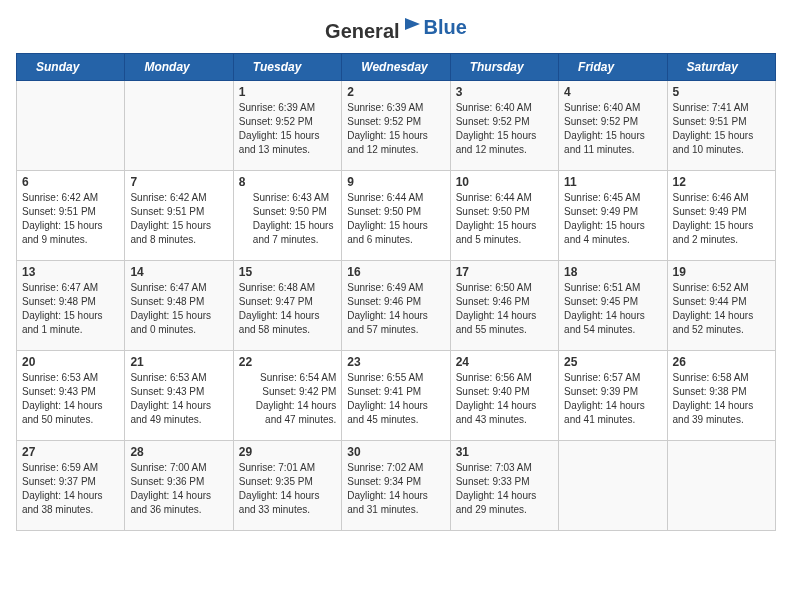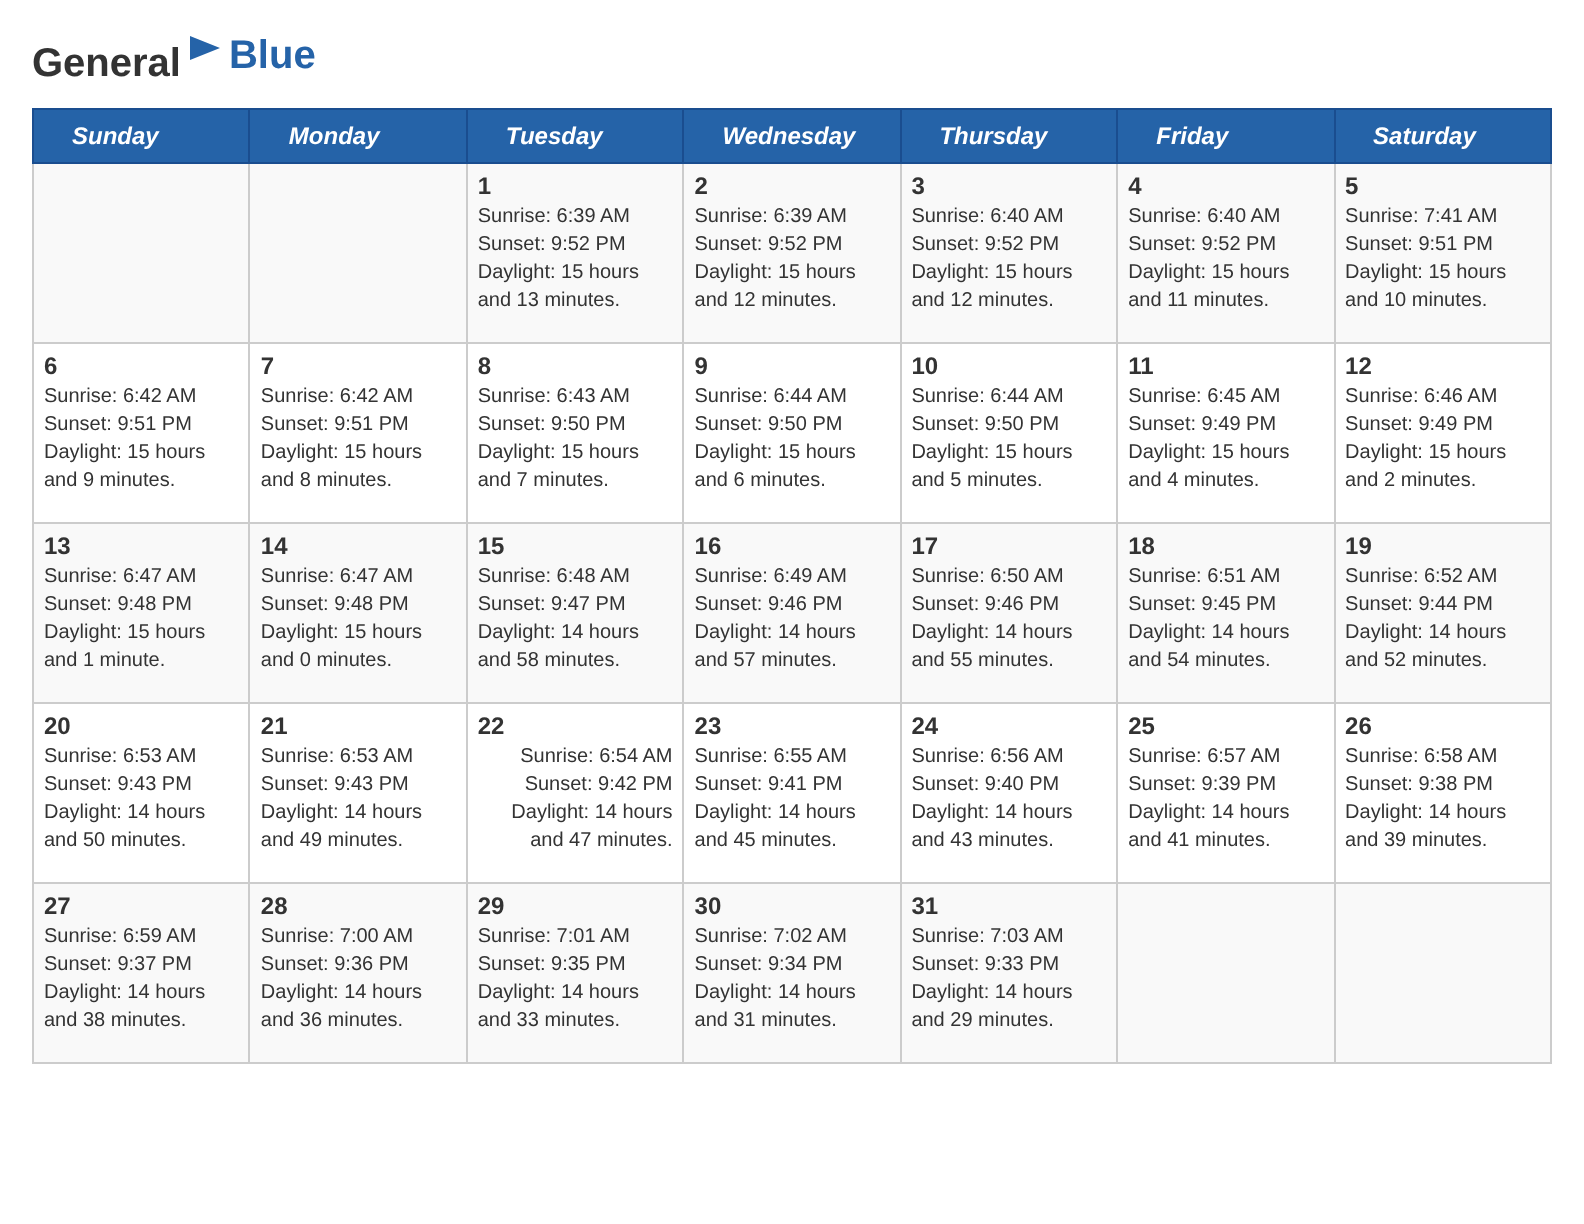--- a/index.html
+++ b/index.html
@@ -5,21 +5,21 @@
     * { box-sizing: border-box; margin: 0; padding: 0; }
     body {
       font-family: Arial, sans-serif;
       background: #fff;
       width: 792px;
       min-height: 612px;
       padding: 16px;
     }
     .header {
       display: flex;
-      justify-content: flex-start;
+      justify-content: center;
       align-items: flex-start;
       margin-bottom: 10px;
     }
     .logo {
       display: flex;
       align-items: center;
     }
     .logo-icon {
       width: 22px;
       height: 22px;
@@ -154,21 +154,21 @@
         </td>
         <td>
           <span class="day-number">7</span>
           <div class="cell-info" style="white-space: pre-line;">Sunrise: 6:42 AM
 Sunset: 9:51 PM
 Daylight: 15 hours
 and 8 minutes.</div>
         </td>
         <td>
           <span class="day-number">8</span>
-          <div class="cell-info" style="white-space: pre-line;">Sunrise: 6:43 AM
+          <div class="cell-info" style="white-space: pre-line; margin-left: 14px;">Sunrise: 6:43 AM
 Sunset: 9:50 PM
 Daylight: 15 hours
 and 7 minutes.</div>
         </td>
         <td>
           <span class="day-number">9</span>
           <div class="cell-info" style="white-space: pre-line;">Sunrise: 6:44 AM
 Sunset: 9:50 PM
 Daylight: 15 hours
 and 6 minutes.</div>

